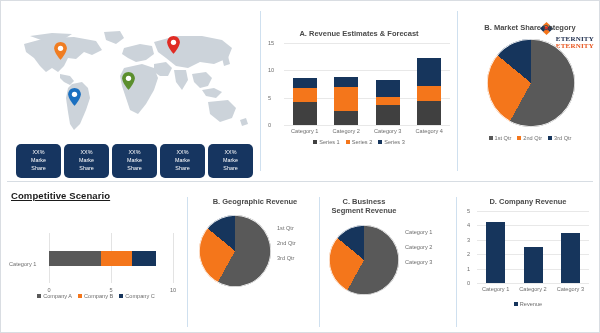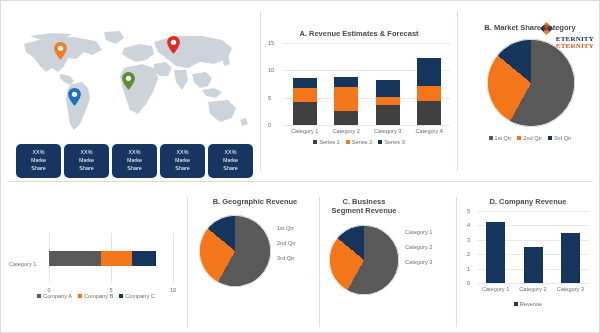--- a/index.html
+++ b/index.html
@@ -259,20 +259,21 @@
         </i>
         <i>
           <span class="sw" style="background:#16355c"></span>
           <span>3rd Qtr</span>
         </i>
       </div>
   </div>
 
   <div class="hline" style="top:180px;"></div>
 
+  <div class="section-title" style="position:absolute;left:10px;top:189px;">Competitive Scenario</div>
 
   <div class="vline" style="left:186px; top:196px; height:130px;"></div>
   <div class="vline" style="left:318px; top:196px; height:130px;"></div>
   <div class="vline" style="left:455px; top:196px; height:130px;"></div>
 
   <div class="panel" id="chartA2" style="left:6px; top:208px; width:178px; height:110px;">
     <div class="axis-lbl" style="left:2px; top:52px;">Category 1</div>
     <div class="plot" id="A2-plot" style="left:42px; top:24px; width:124px; height:50px;">
         <div style="position:absolute;width:1px;top:0;height:50px;left:0px;background:#e3e3e3"></div>
         <div style="position:absolute;width:1px;top:0;height:50px;left:62px;background:#e3e3e3"></div>

